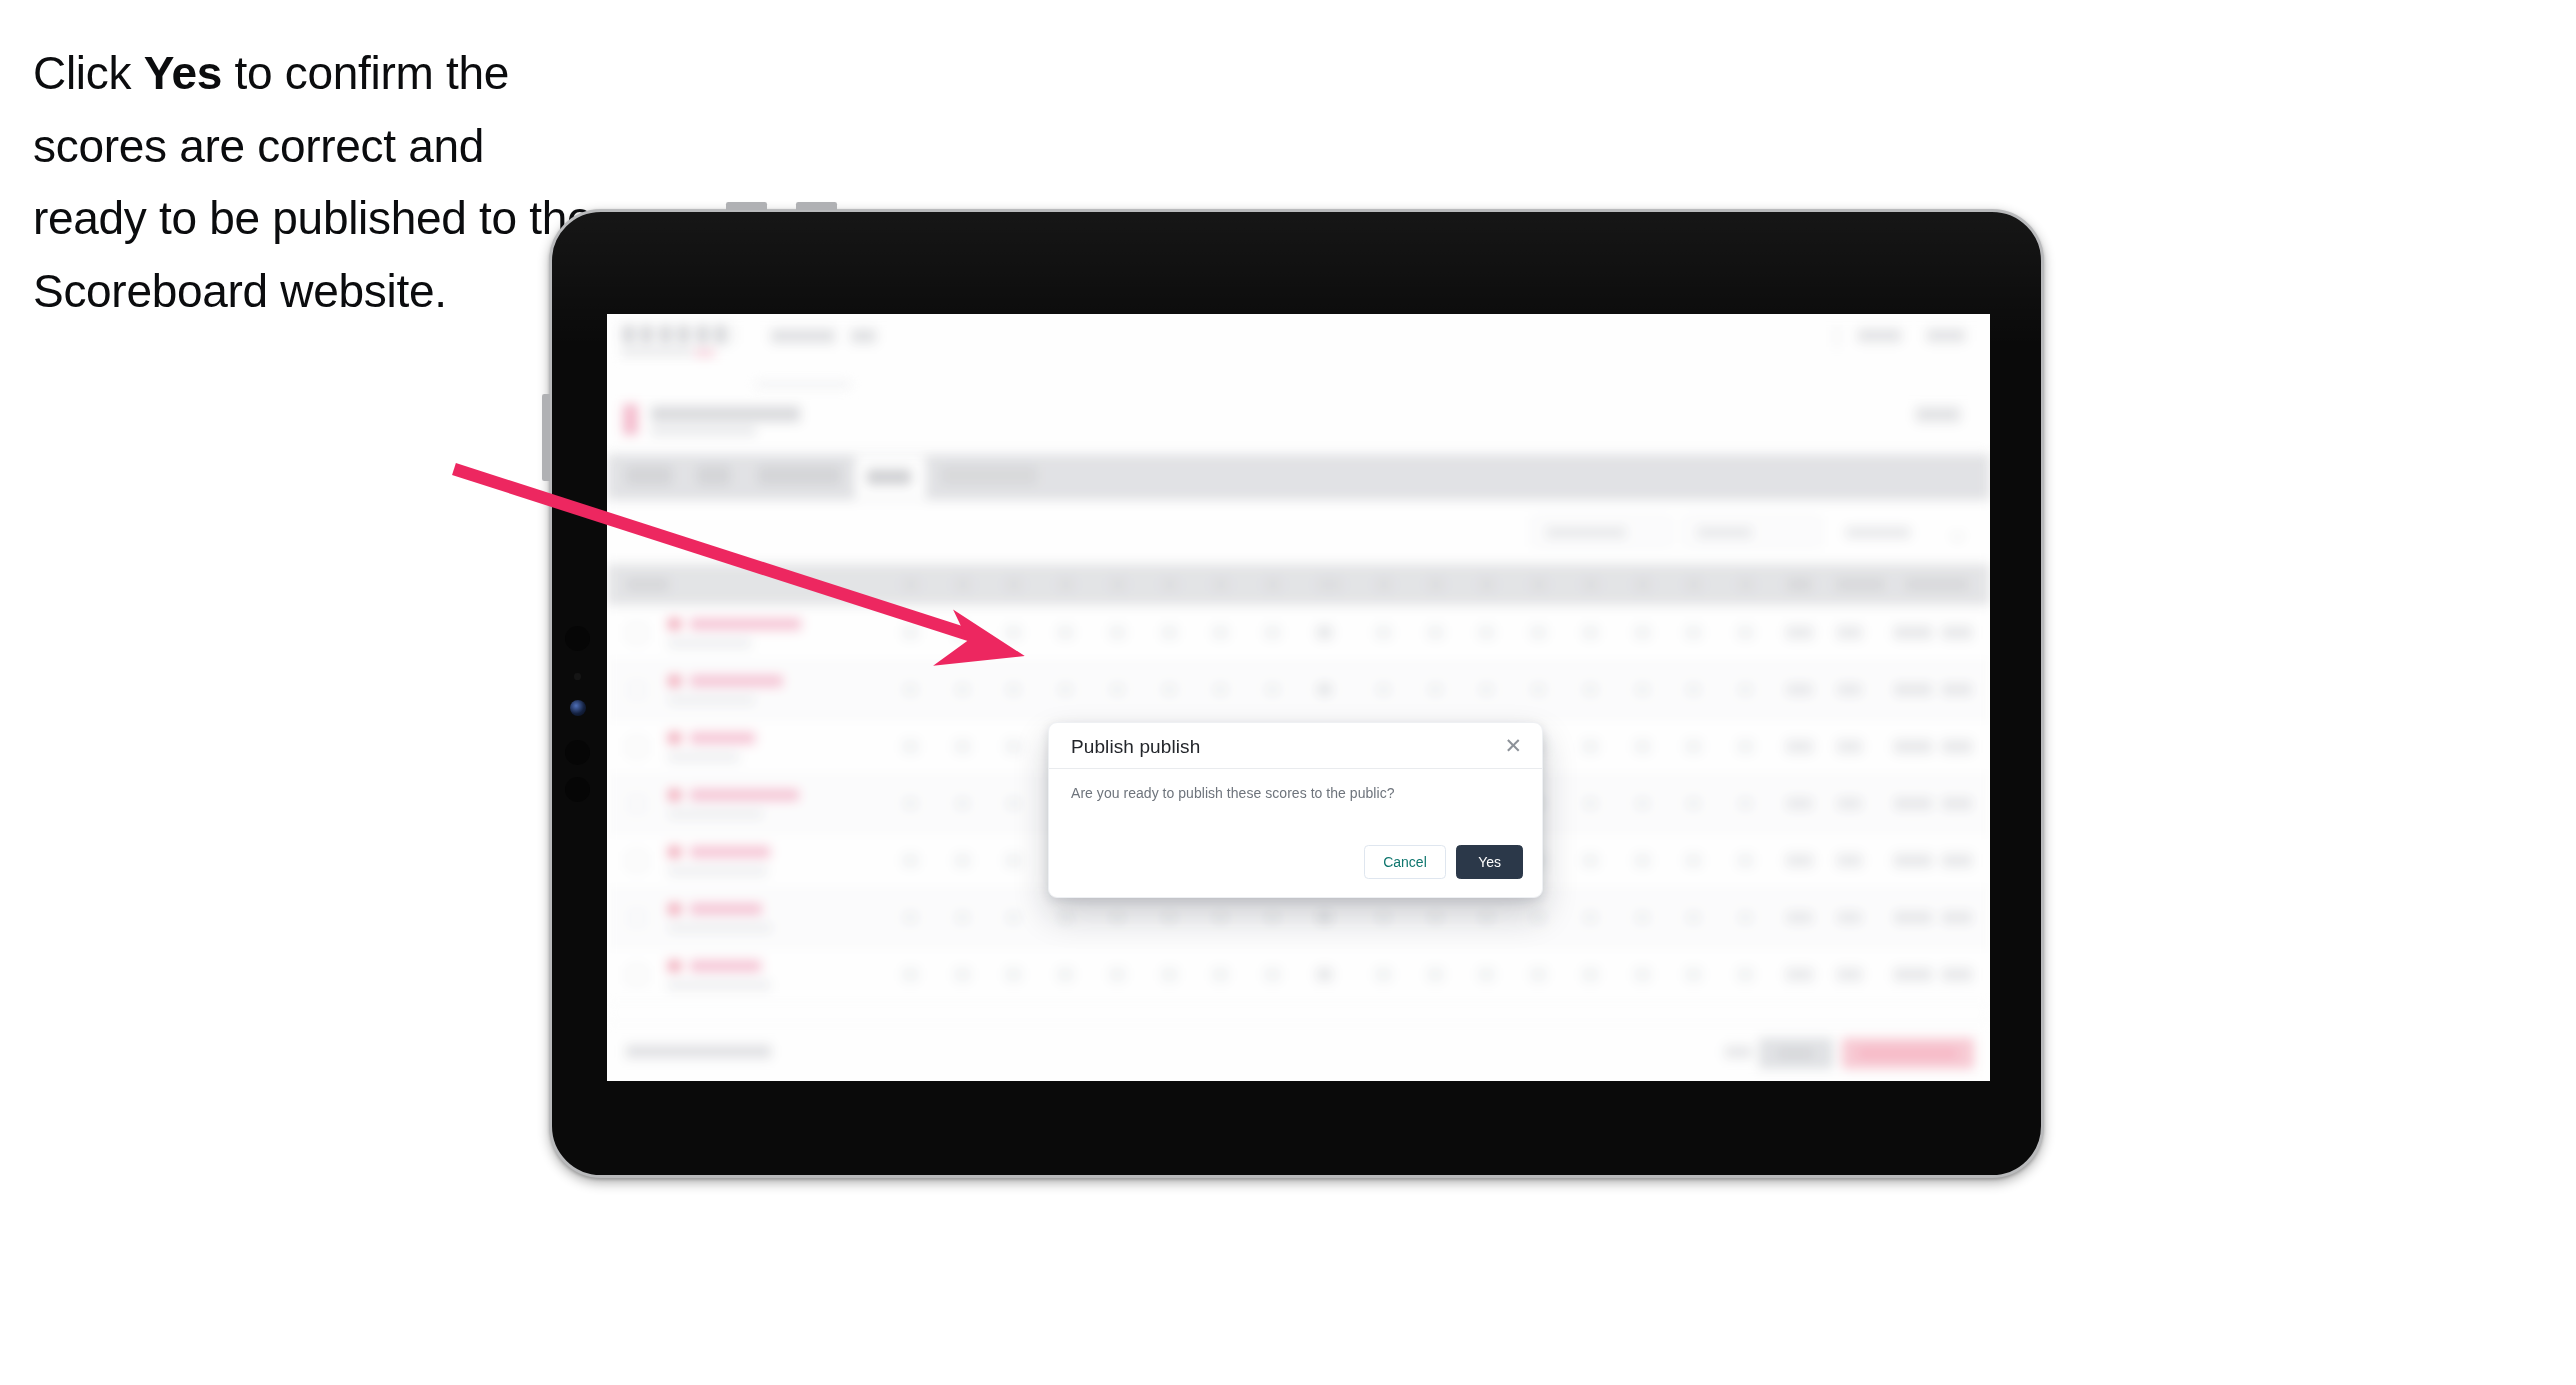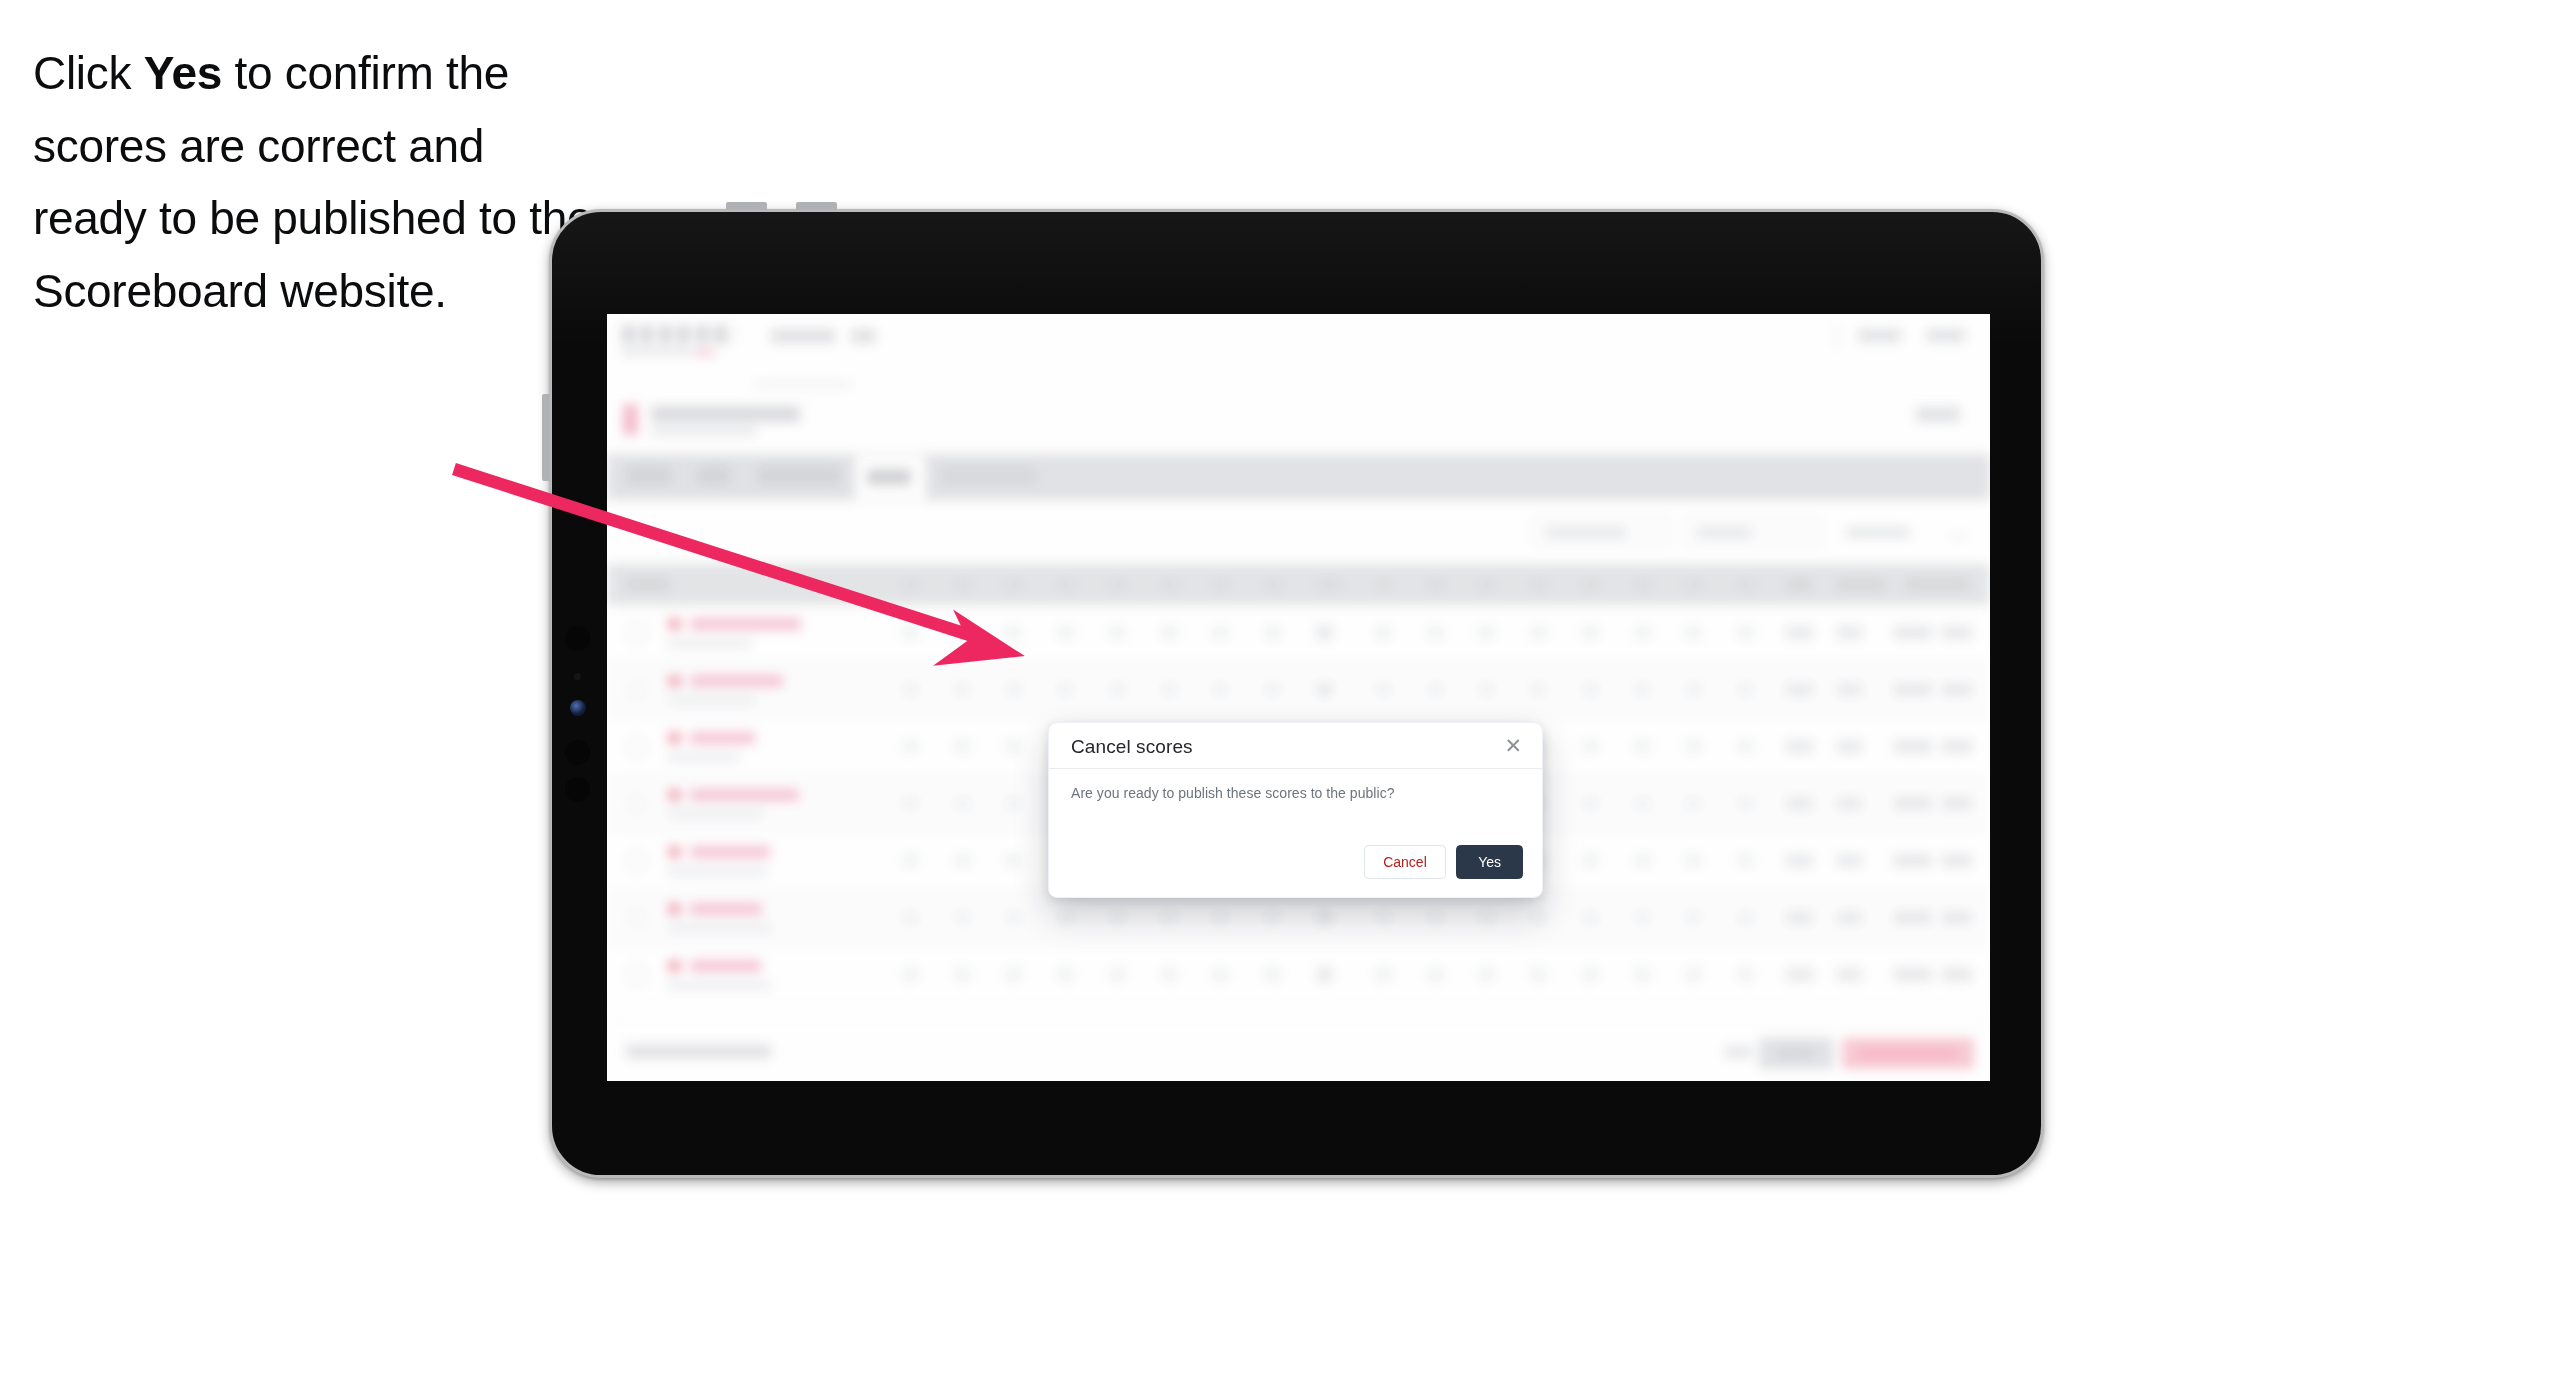--- a/index.html
+++ b/index.html
@@ -162,21 +162,21 @@
   .modal-text { font-size: 14px; color:#6e747c; letter-spacing:0.04px; }
   .modal-actions {
     position:absolute; right: 19px; bottom: 18px;
     display:flex; align-items:center; gap: 10.4px;
   }
   .btn {
     font-family:"Liberation Sans", sans-serif;
     font-size: 14px; border-radius: 4.4px; cursor:pointer;
     height: 34px; display:flex; align-items:center; justify-content:center;
   }
-  .btn-cancel { background:#ffffff; color:#b91c1c; border:1.5px solid #dfe6ef; padding: 15px 18px; }
+  .btn-cancel { background:#ffffff; color:#0f766e; border:1.5px solid #dfe6ef; padding: 15px 18px; }
   .btn-yes { background:#2b3849; color:#ffffff; border:1.5px solid #2b3849; padding: 0 21px; }
 
   
   .arrow { position:absolute; left:0; top:0; width:2576px; height:1386px; pointer-events:none; }
 </style>
 </head>
 <body>
 
 <div class="page">
 
@@ -470,21 +470,21 @@
             <div class="lbl"></div>
           </div>
         </div>
 
       </div>
 
       <div class="scrim"></div>
 
       <div class="modal">
         <div class="modal-head">
-          <div class="modal-title">Cancel scores</div>
+          <div class="modal-title">Publish publish</div>
           <div class="modal-close">✕</div>
         </div>
         <div class="modal-body">
           <div class="modal-text">Are you ready to publish these scores to the public?</div>
         </div>
         <div class="modal-actions">
           <button class="btn btn-cancel">Cancel</button>
           <button class="btn btn-yes">Yes</button>
         </div>
       </div>

